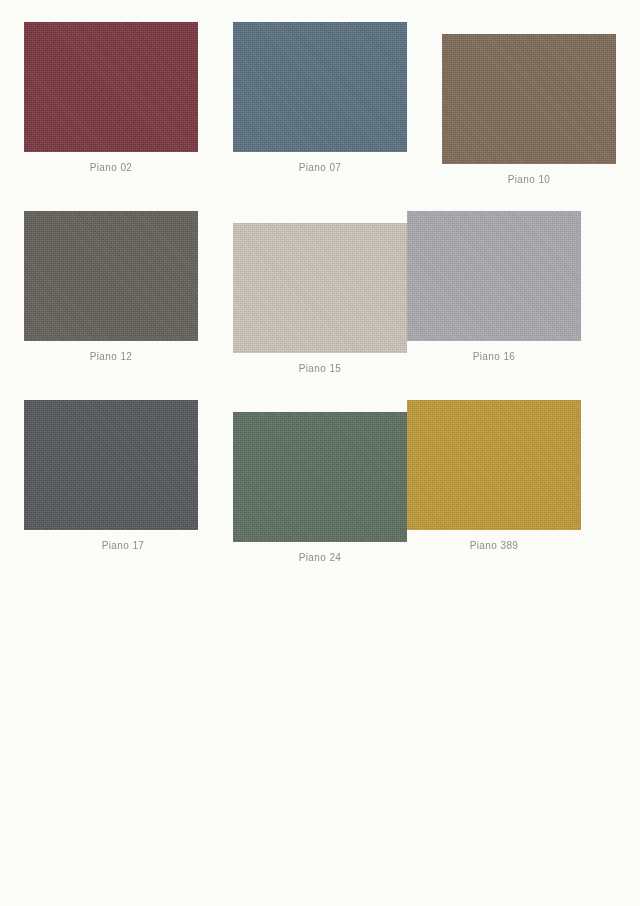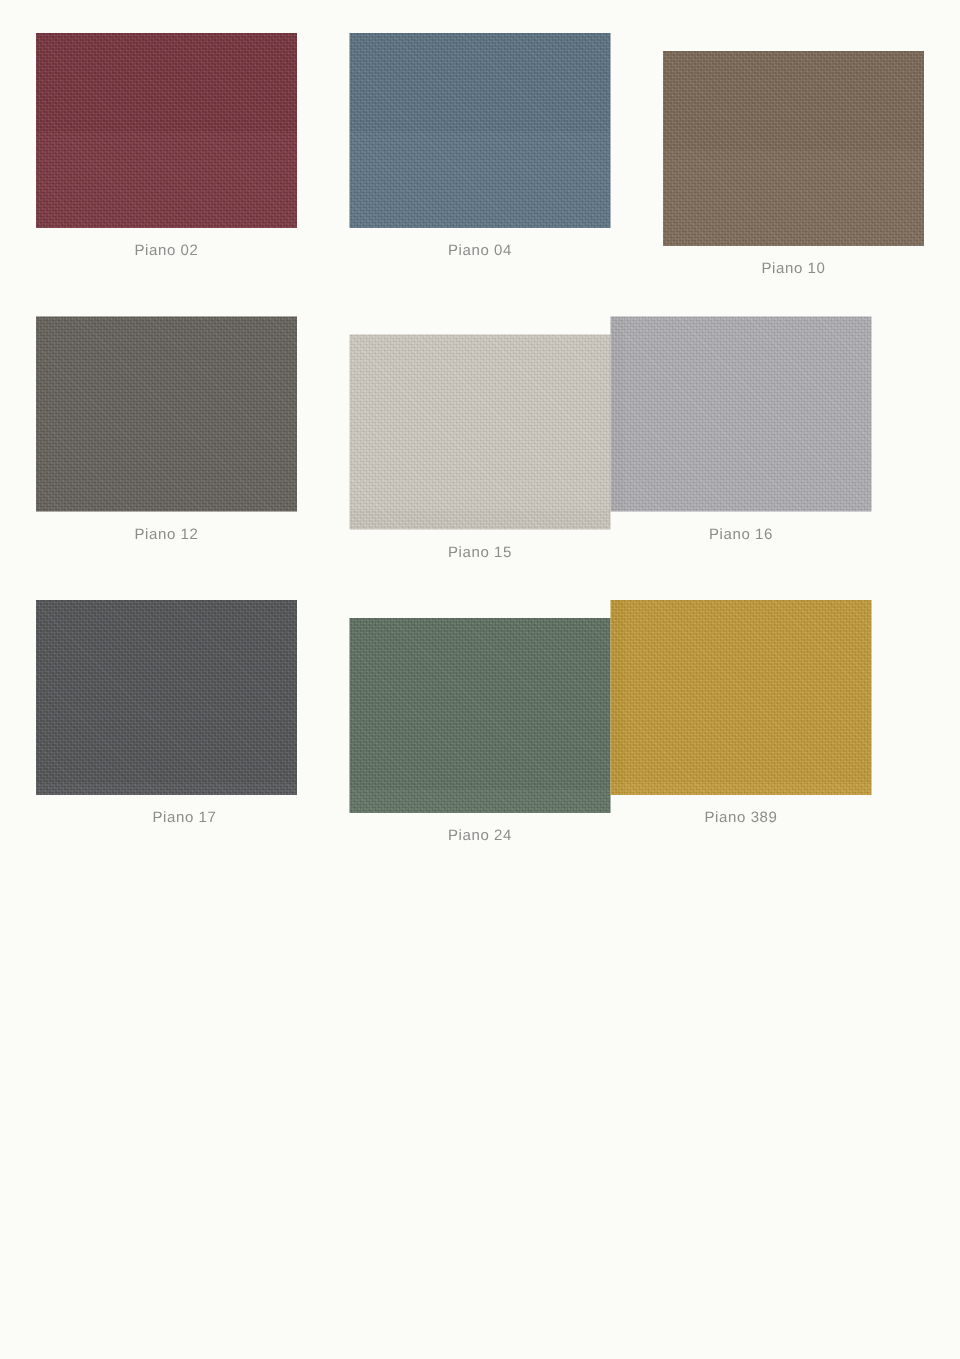--- a/index.html
+++ b/index.html
@@ -87,21 +87,21 @@
 </head>
 <body style="background: rgb(251, 251, 248);">
 
 <div id="swatch-grid">
     <div class="swatch-cell">
       <div class="swatch-chip" style="background-color: rgb(122, 54, 64);"></div>
       <div class="swatch-label" style="color: rgb(140, 140, 140);">Piano 02</div>
     </div>
     <div class="swatch-cell">
       <div class="swatch-chip" style="background-color: rgb(90, 113, 129);"></div>
-      <div class="swatch-label" style="color: rgb(140, 140, 140);">Piano 04</div>
+      <div class="swatch-label" style="color: rgb(140, 140, 140);">Piano 07</div>
     </div>
     <div class="swatch-cell last-in-row">
       <div class="swatch-chip" style="background-color: rgb(127, 107, 88);"></div>
       <div class="swatch-label" style="color: rgb(140, 140, 140);">Piano 10</div>
     </div>
     <div class="swatch-cell">
       <div class="swatch-chip" style="background-color: rgb(100, 96, 90);"></div>
       <div class="swatch-label" style="color: rgb(140, 140, 140);">Piano 12</div>
     </div>
     <div class="swatch-cell last-in-row">

